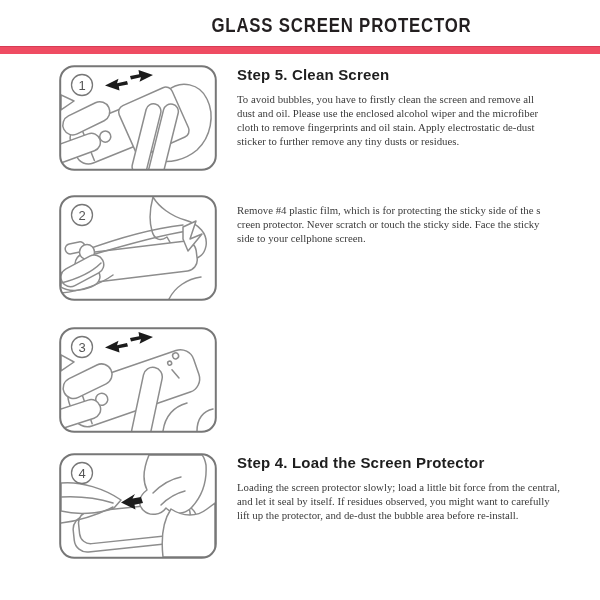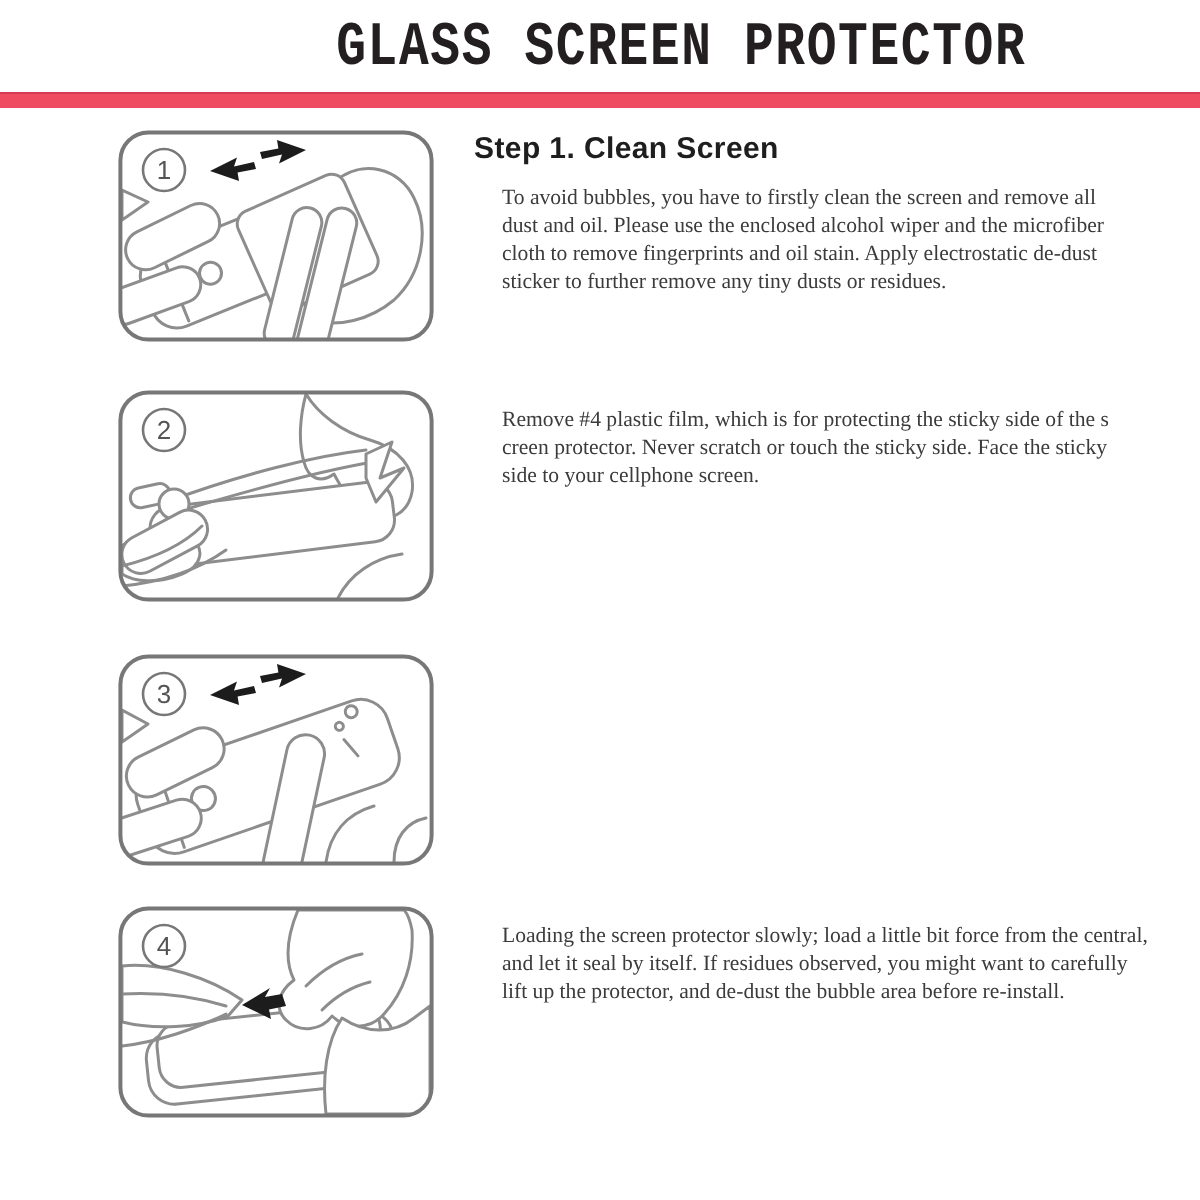--- a/index.html
+++ b/index.html
@@ -2,36 +2,36 @@
 <html><head>
 <meta charset="utf-8">
 <style>
   html, body { margin:0; padding:0; background:#ffffff; }
   body {
     width:600px; height:600px; overflow:hidden;
     font-family:"Liberation Sans", sans-serif;
     -webkit-font-smoothing:antialiased;
   }
   .header { padding-top:6px; text-align:center; color:#231f20; }
-  .title-line1 { font-family:Liberation Mono, monospace; font-weight:bold; font-size:31px; line-height:37px;margin-left:40px; }
+  .title-line1 { font-family:Liberation Sans, sans-serif; font-weight:bold; font-size:21px; line-height:37px;margin-left:40px; }
   .title-line1 > span { display:inline-block; transform:translateX(21px) scaleX(0.80); letter-spacing:1px; white-space:nowrap; }
   .title-line2 { font-family:"DejaVu Serif", serif; font-weight:bold; font-size:28px; line-height:29px; }
   .title-line2 > span { display:inline-block; transform:translateX(-19px) scaleX(0.80); letter-spacing:1px; }
   .divider { height:7px; background:#ef4c62; border-top:1px solid #d63b55; margin-top:3px; }
 
   .step { display:flex; align-items:flex-start; }
   .step-1 { margin-top:11px; }
   .step-2 { margin-top:24px; }
   .step-3 { margin-top:26px; }
   .step-4 { margin-top:20px; }
   .illus { width:158px; height:106px; margin-left:59px; flex:0 0 auto; display:block; }
   .step-text { margin-left:20px; width:347px; }
   .step-heading { margin:0; font-size:15px; font-weight:bold; color:#1e1e1e; letter-spacing:0.2px; line-height:19px; }
   .step-body {
-    margin:9px 0 0 14px;
+    margin:9px 0 0 0;
     font-family:"Liberation Serif", serif;
     font-size:10.8px; line-height:13.9px; color:#3b3b3b;
     white-space:pre-line;
   }
 
   
   .s  { fill:#ffffff; stroke:#8d8d8d; stroke-width:1.5; stroke-linejoin:round; stroke-linecap:round; }
   .l  { fill:none;    stroke:#8d8d8d; stroke-width:1.5; stroke-linejoin:round; stroke-linecap:round; }
   .k  { fill:#1c1c1c; stroke:none; }
   .frame { fill:none; stroke:#777777; stroke-width:2; }
@@ -75,21 +75,21 @@
         <rect class="s" x="-8" y="70" width="50" height="18" rx="9"></rect>
       </g>
       <path class="k" d="M68,16 L58,18.2 L59.5,13.8 L46,20.5 L60.5,25.5 L59.8,21.2 L69,19.5 Z"></path>
       <path class="k" d="M72,14.5 L82,12.3 L80.5,16.7 L94,10 L79.5,5 L80.2,9.3 L71,11 Z"></path>
     </g>
     <circle class="numc" cx="23" cy="20" r="10.5"></circle>
     <text class="num" x="23" y="24.5" text-anchor="middle">1</text>
     <rect class="frame" x="1.2" y="1.2" width="155.6" height="103.6" rx="14"></rect>
   </svg>
   <div class="step-text">
-    <p class="step-heading">Step 1. Clean Screen</p>
+    <p class="step-heading">Step 5. Clean Screen</p>
     <p class="step-body">To avoid bubbles, you have to firstly clean the screen and remove all
 dust and oil. Please use the enclosed alcohol wiper and the microfiber
 cloth to remove fingerprints and oil stain. Apply electrostatic de-dust
 sticker to further remove any tiny dusts or residues.</p>
   </div>
 </div>
 
 <div class="step step-2">
   <svg class="illus" viewBox="0 0 158 106" width="158" height="106">
     <defs>
@@ -184,17 +184,18 @@
       <path class="s" d="M112,56 C124,64 138,64 148,56 L156,50 L156,104 L104,104 C102,86 104,68 112,56 Z"></path>
       <path class="l" d="M94,40 C102,32 112,26 122,24"></path>
       <path class="l" d="M102,52 C110,44 118,40 126,38"></path>
       <path class="k" d="M82,44 L73.5,45.5 L76,41 L62,49.5 L76.5,56.5 L75.5,51.8 L84,50 Z"></path>
     </g>
     <circle class="numc" cx="23" cy="20" r="10.5"></circle>
     <text class="num" x="23" y="24.5" text-anchor="middle">4</text>
     <rect class="frame" x="1.2" y="1.2" width="155.6" height="103.6" rx="14"></rect>
   </svg>
   <div class="step-text">
+    <p class="step-heading">Step 4. Load the Screen Protector</p>
     <p class="step-body">Loading the screen protector slowly; load a little bit force from the central,
 and let it seal by itself. If residues observed, you might want to carefully
 lift up the protector, and de-dust the bubble area before re-install.</p>
   </div>
 </div>
 
 </body></html>

